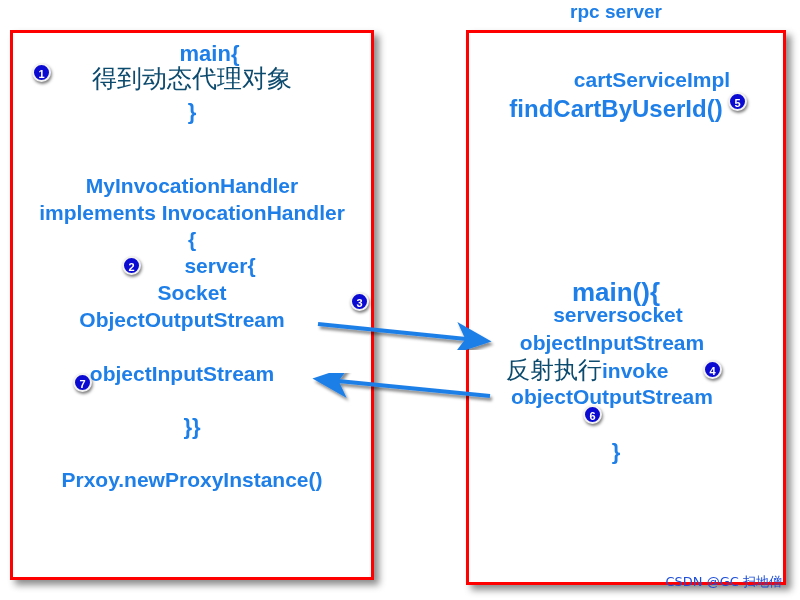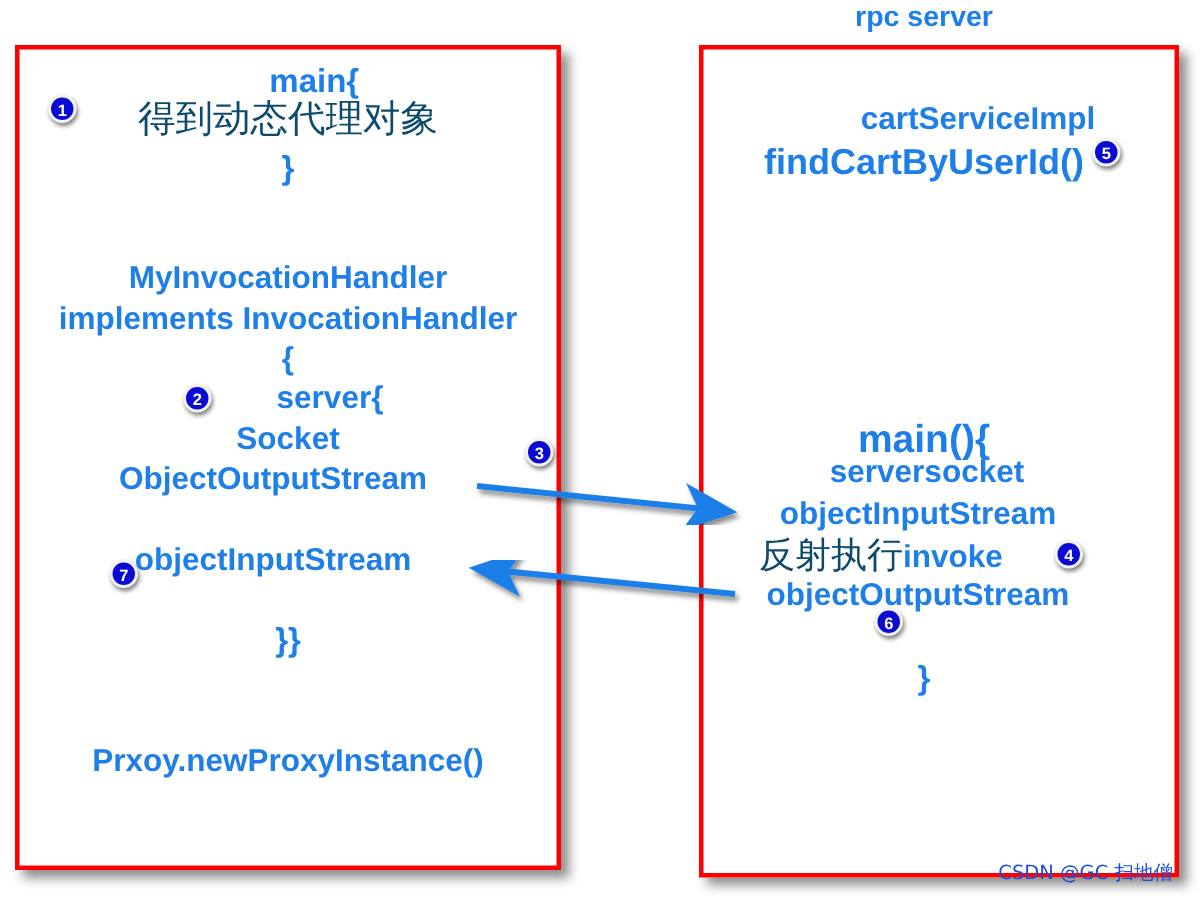--- a/index.html
+++ b/index.html
@@ -121,21 +121,21 @@
   <div class="tx center" style="left:38px; top:254px; width:364px; font-size:21px;">server{</div>
 
   <div class="tx center" style="left:10px; top:281px; width:364px; font-size:21px;">Socket</div>
 
   <div class="tx center" style="left:0px; top:308px; width:364px; font-size:21px;">ObjectOutputStream</div>
 
   <div class="tx center" style="left:0px; top:362px; width:364px; font-size:21px;">objectInputStream</div>
 
   <div class="tx center" style="left:10px; top:415px; width:364px; font-size:22px;">}}</div>
 
-  <div class="tx center" style="left:10px; top:468px; width:364px; font-size:21px;margin-top:28px;">Prxoy.newProxyInstance()</div>
+  <div class="tx center" style="left:10px; top:468px; width:364px; font-size:21px;">Prxoy.newProxyInstance()</div>
 
   <div class="panel" id="panel-server"></div>
 
   <div class="tx center" style="left:466px; top:68px; width:300px; font-size:21px;margin-left:36px;">cartServiceImpl</div>
 
   <div class="tx center" style="left:466px; top:96px; width:300px; font-size:24px;">findCartByUserId()</div>
 
   <div class="tx center" style="left:466px; top:278px; width:300px; font-size:26px;">main(){</div>
 
   <div class="tx center" style="left:458px; top:303px; width:300px; font-size:21px;margin-left:10px;">serversocket</div>

